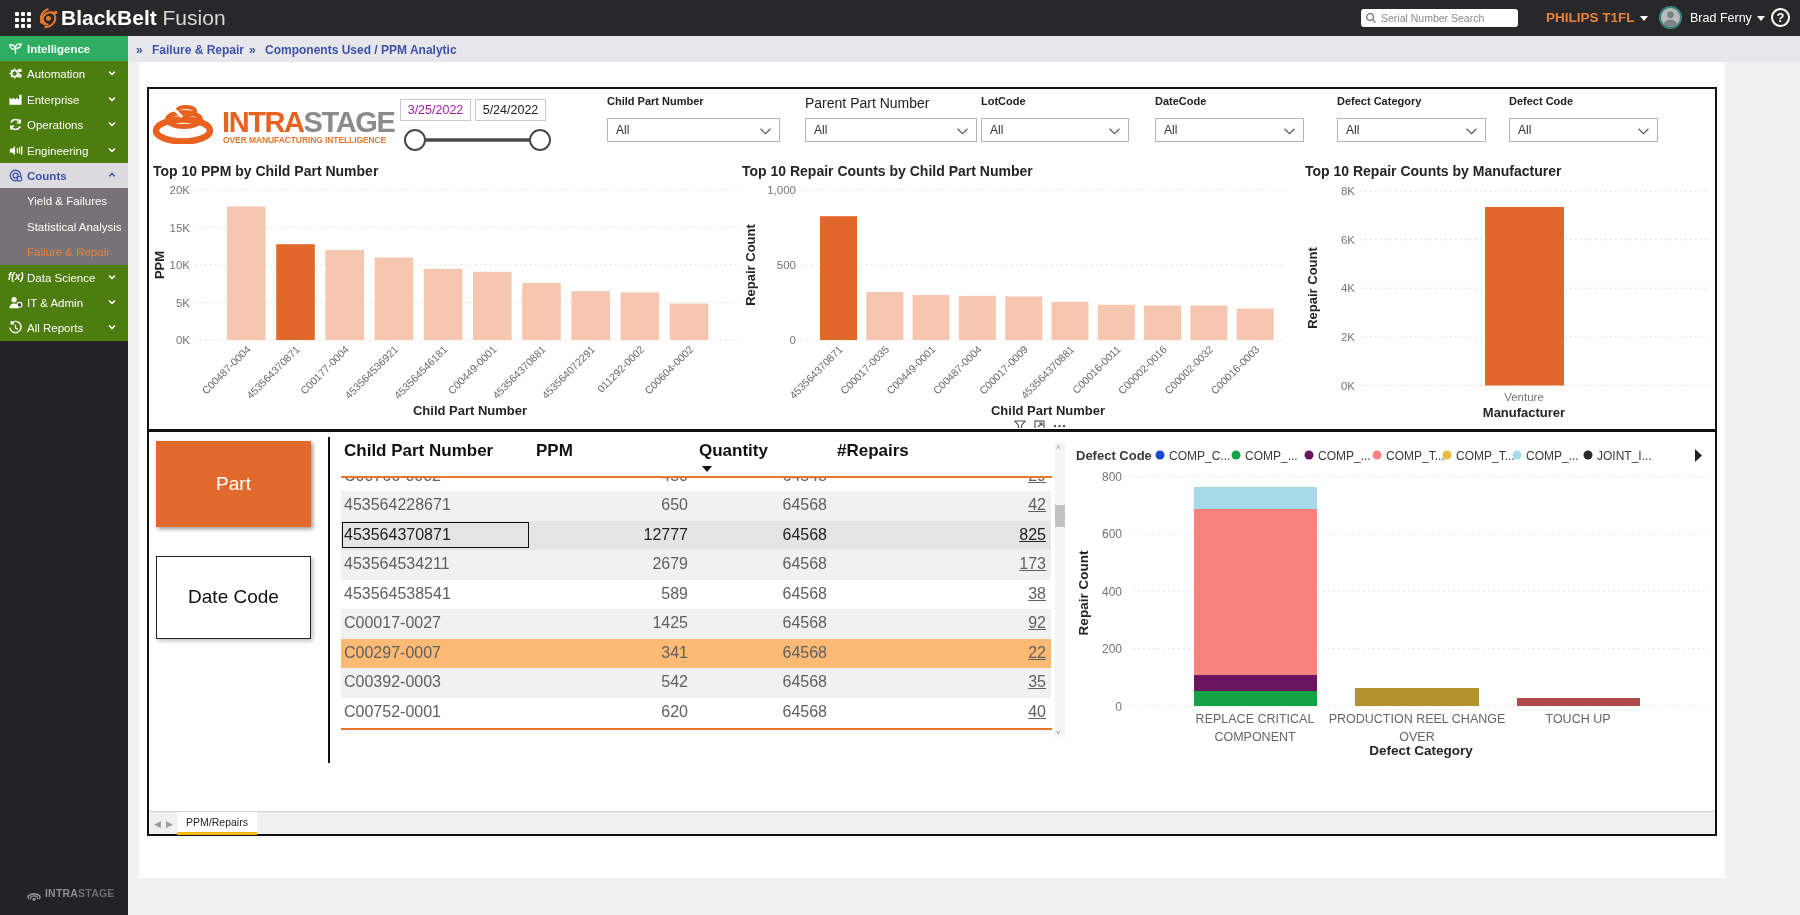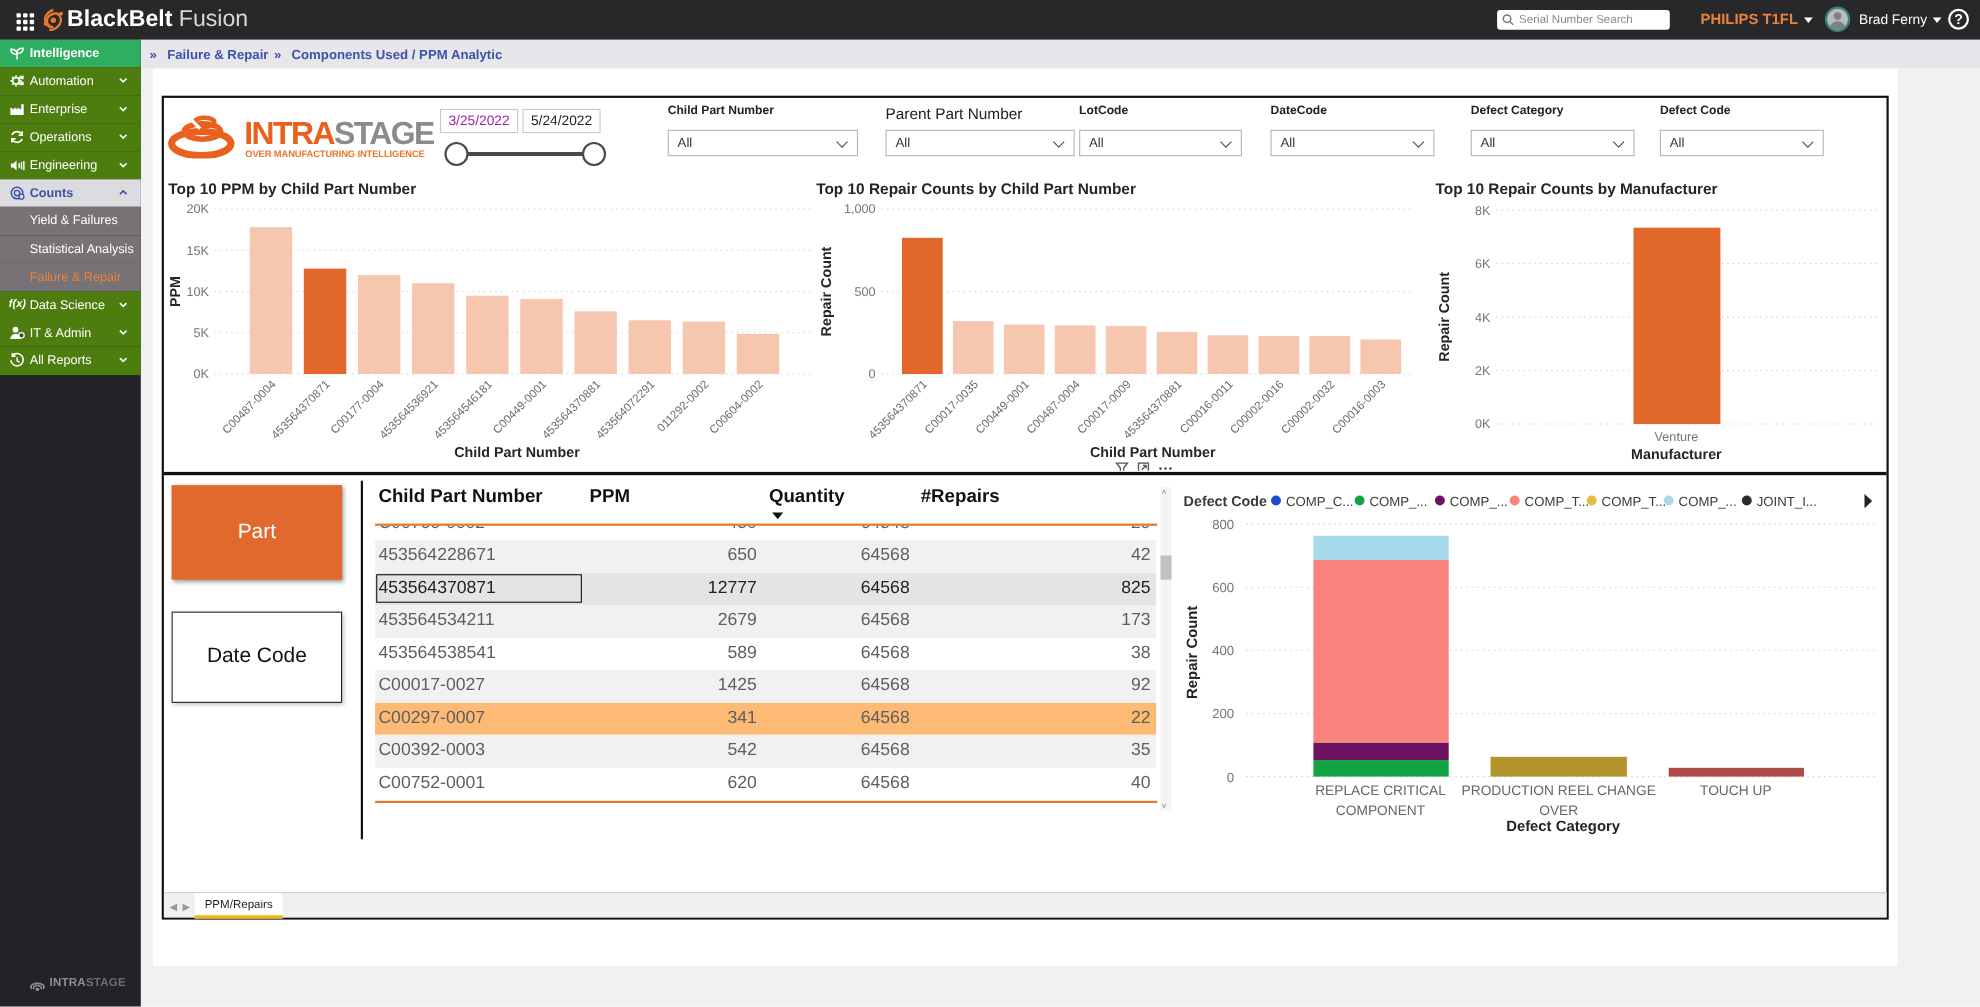--- a/index.html
+++ b/index.html
@@ -43,21 +43,21 @@
 #hdiv { position:absolute; left:0px; top:340px; width:1566px; height:3px; background:#111; }
 #vdiv { position:absolute; left:179px; top:348px; width:2px; height:326px; background:#111; }
 #tabstrip { position:absolute; left:0; top:722px; width:1566px; height:23px; background:#f0f0f0; border-top:1px solid #d0d0d0; }
 .ddl { position:absolute; top:29px; height:24px; border:1px solid #b5b5b5; background:#fff; }
 .ddl span { position:absolute; left:8px; top:4px; font-size:12px; color:#333; }
 .ddl svg { position:absolute; right:8px; top:9px; width:11px; height:7px; }
 .trow { position:absolute; left:192px; width:710px; height:29.5px; font-size:16px; color:#5f5f5f; }
 .trow .c1 { position:absolute; left:3px; top:5px; }
 .trow .c2 { position:absolute; left:240px; width:107px; top:5px; text-align:right; }
 .trow .c3 { position:absolute; left:380px; width:106px; top:5px; text-align:right; }
-.trow .c4 { position:absolute; left:560px; width:145px; top:5px; text-align:right; }
+.trow .c4 { position:absolute; left:560px; width:145px; top:5px; text-align:right;text-decoration:underline; }
 #tab1 { position:absolute; left:28px; top:0; width:80px; height:23px; background:#fff; border-bottom:3px solid #f5b70f; font-size:10.5px; color:#252525; text-align:center; line-height:20px; }
 
 </style>
 </head>
 <body>
 
 <div id="topbar">
   <div id="gridicon">
     <div style="left:0;top:0"></div>
       <div style="left:6px;top:0"></div>

